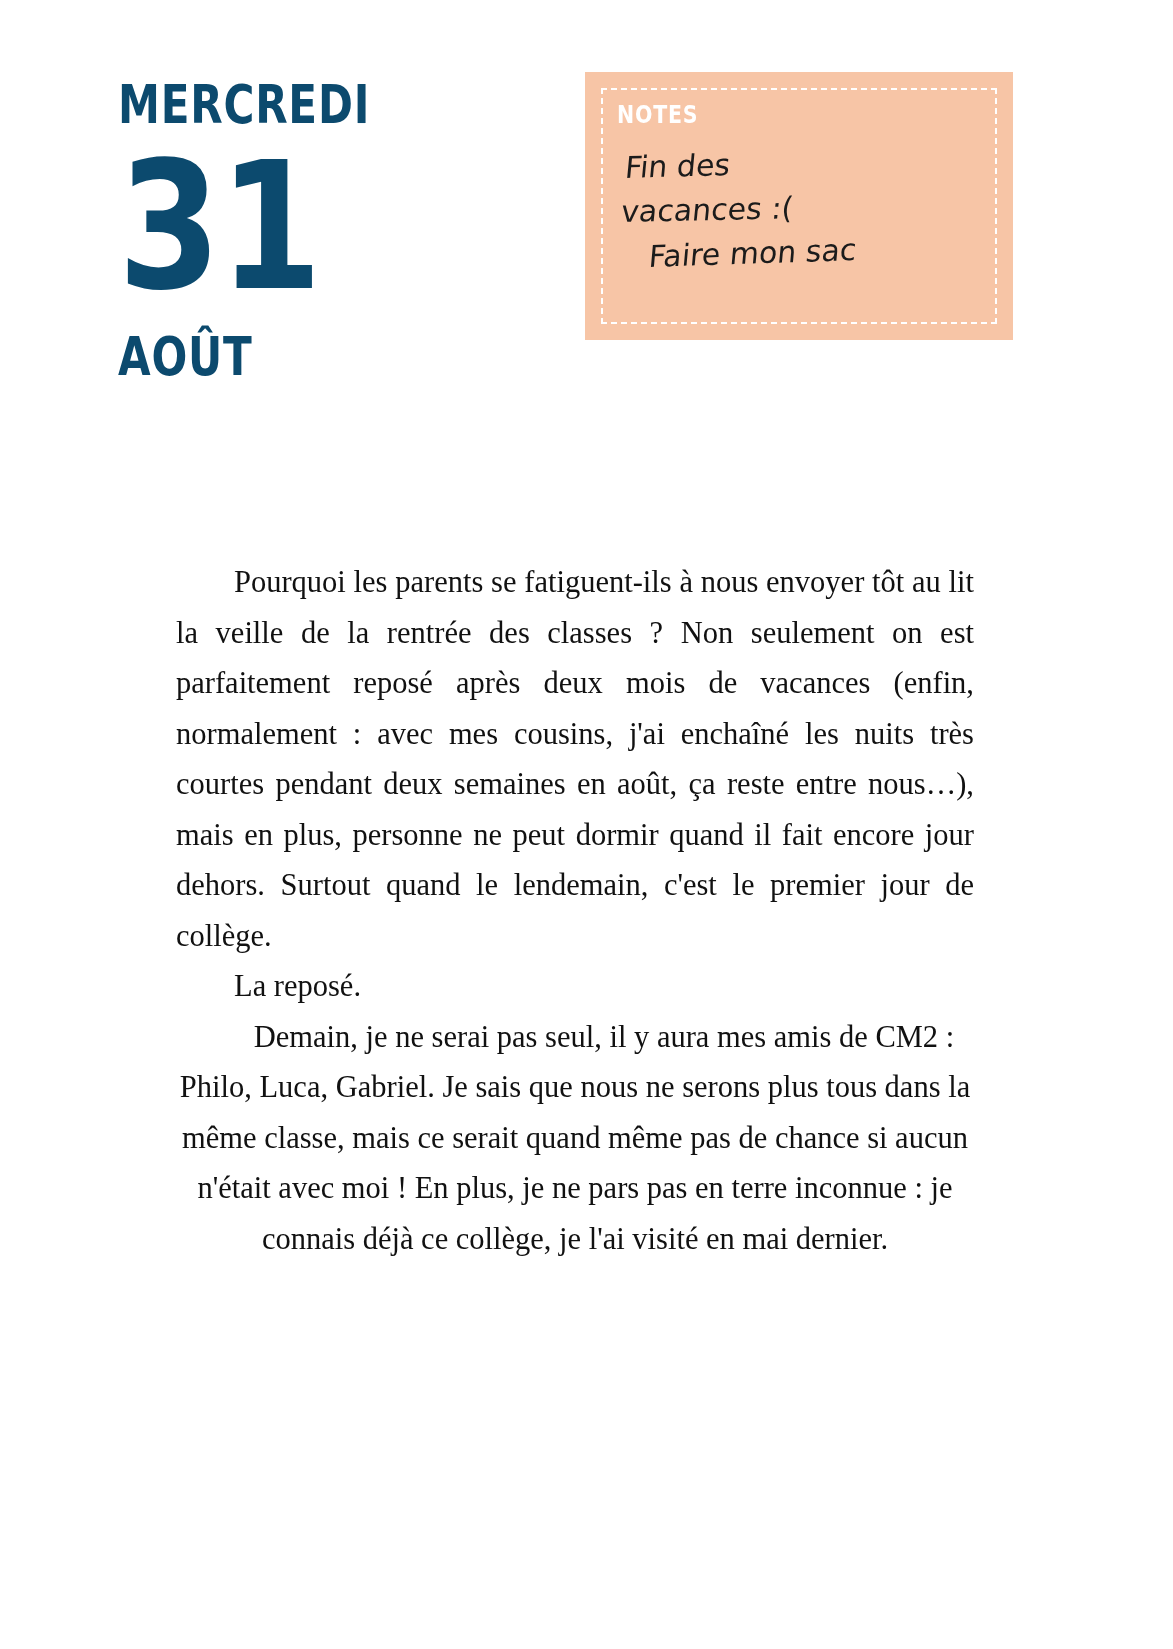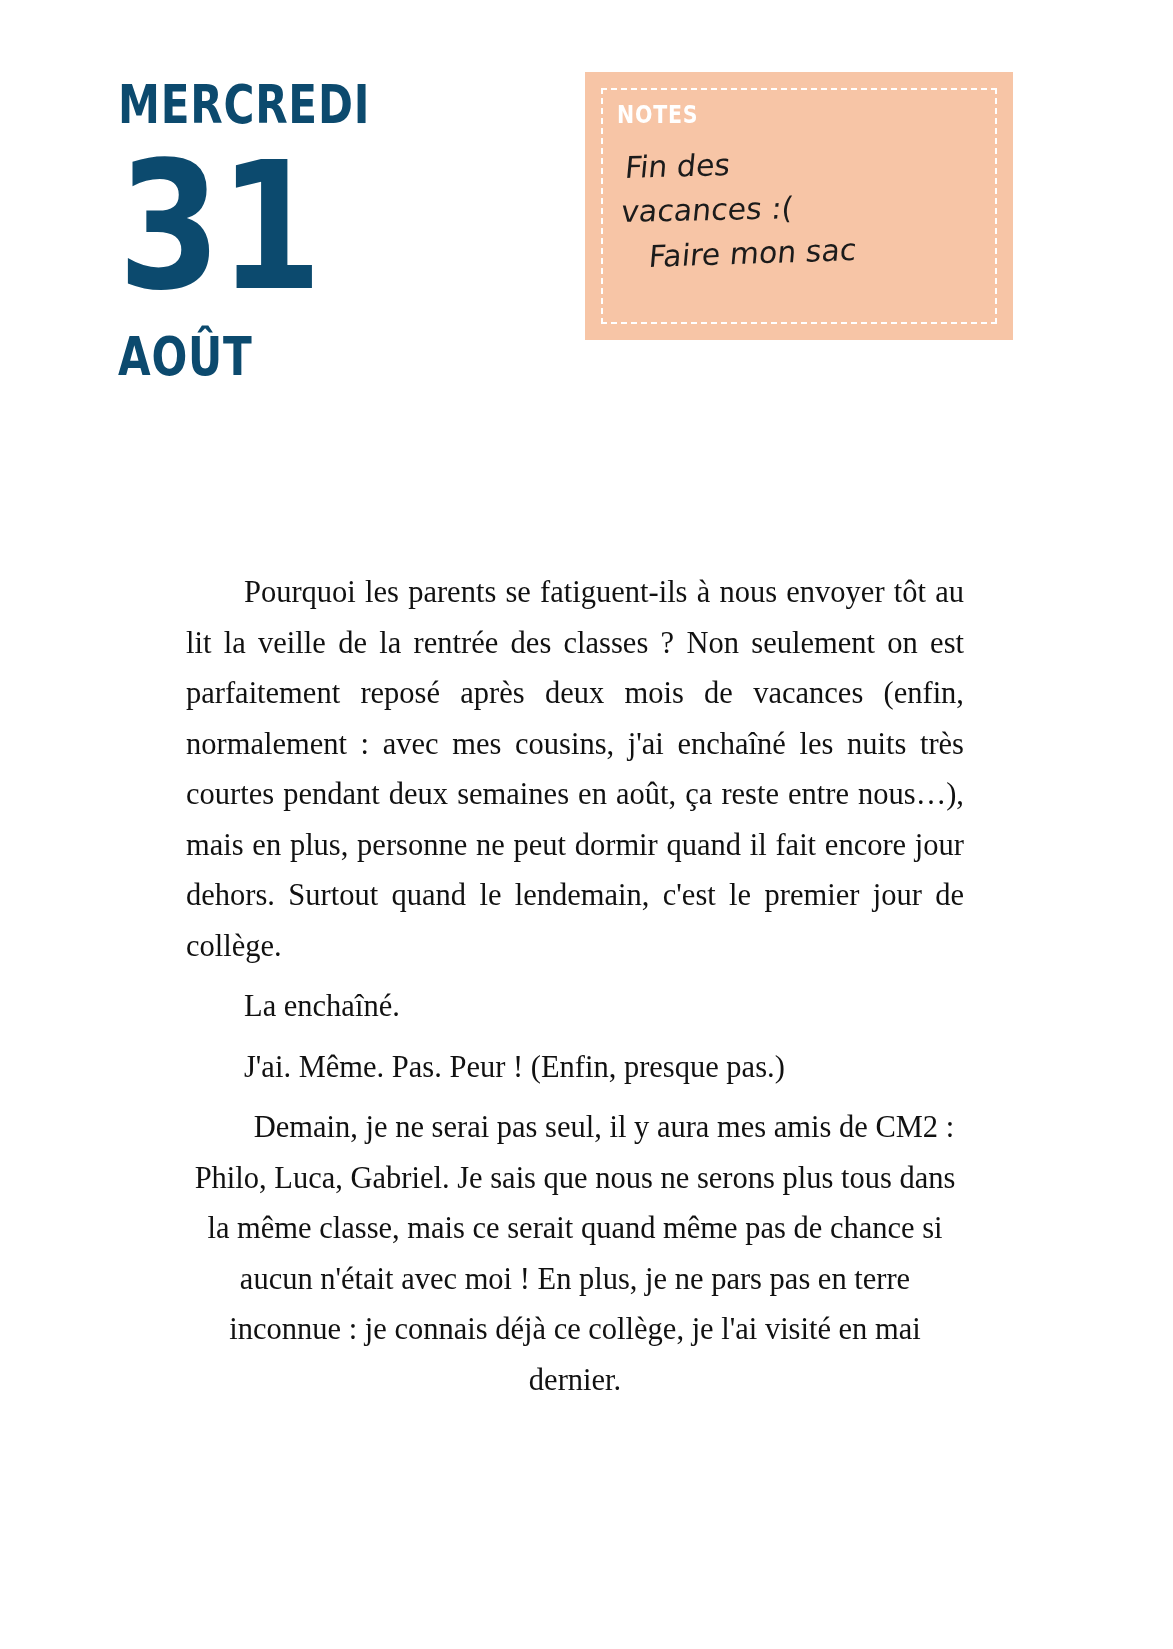--- a/index.html
+++ b/index.html
@@ -110,21 +110,21 @@
     left: 176px;
     top: 557px;
     width: 798px;
     font-family: "Liberation Serif", serif;
     font-size: 30.5px;
     line-height: 50.5px;
     text-align: justify;
     color: #111111;
   }
   .article p {
-    margin: 10px;
+    margin: 0;
     text-indent: 58px;
     text-align: justify;
     text-justify: inter-word;
   }
   .article p.last {
     text-align: center;
   }
 </style>
 </head>
 <body>
@@ -140,16 +140,15 @@
   <div class="notes-title">NOTES</div>
   <div class="notes-body">
     <span class="notes-line l1">Fin des</span>
     <span class="notes-line l2">vacances :(</span>
     <span class="notes-line l3">Faire mon sac</span>
   </div>
 </div>
 
 <div class="article">
   <p>Pourquoi les parents se fatiguent-ils à nous envoyer tôt au lit la veille de la rentrée des classes ? Non seulement on est parfaitement reposé après deux mois de vacances (enfin, normalement : avec mes cousins, j'ai enchaîné les nuits très courtes pendant deux semaines en août, ça reste entre nous…), mais en plus, personne ne peut dormir quand il fait encore jour dehors. Surtout quand le lendemain, c'est le premier jour de collège.</p>
-  <p>La enchaîné.</p>
-  <p>J'ai. Même. Pas. Peur ! (Enfin, presque pas.)</p>
+  <p>La reposé.</p>
   <p class="last">Demain, je ne serai pas seul, il y aura mes amis de CM2 : Philo, Luca, Gabriel. Je sais que nous ne serons plus tous dans la même classe, mais ce serait quand même pas de chance si aucun n'était avec moi ! En plus, je ne pars pas en terre inconnue : je connais déjà ce collège, je l'ai visité en mai dernier.</p>
 </div>
 
 </body></html>

